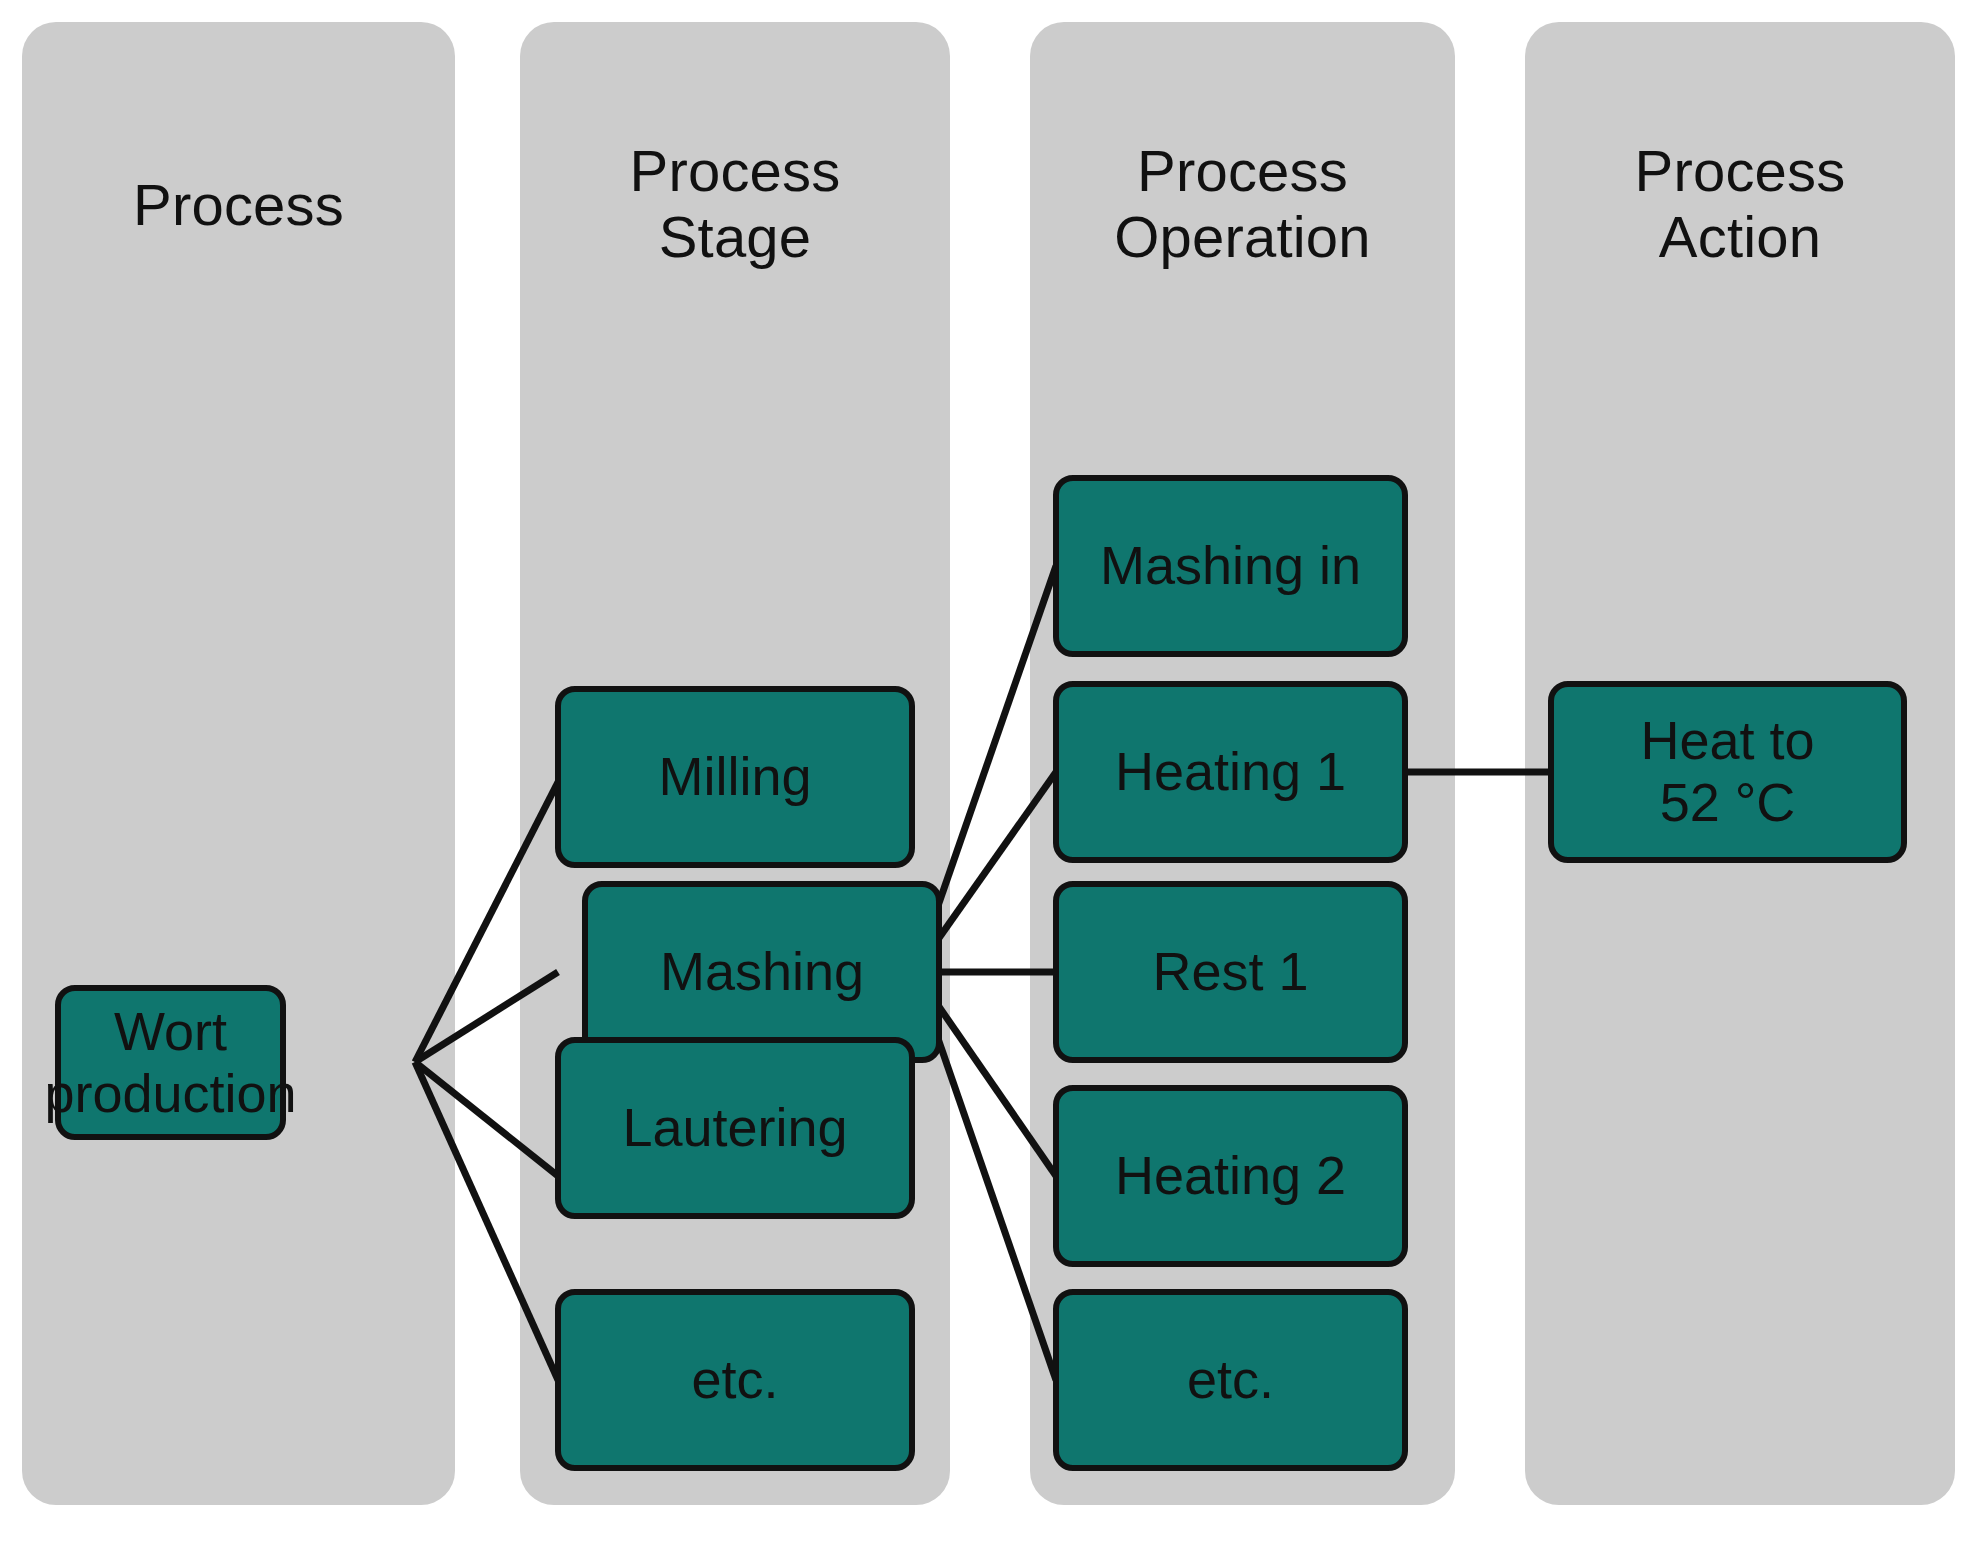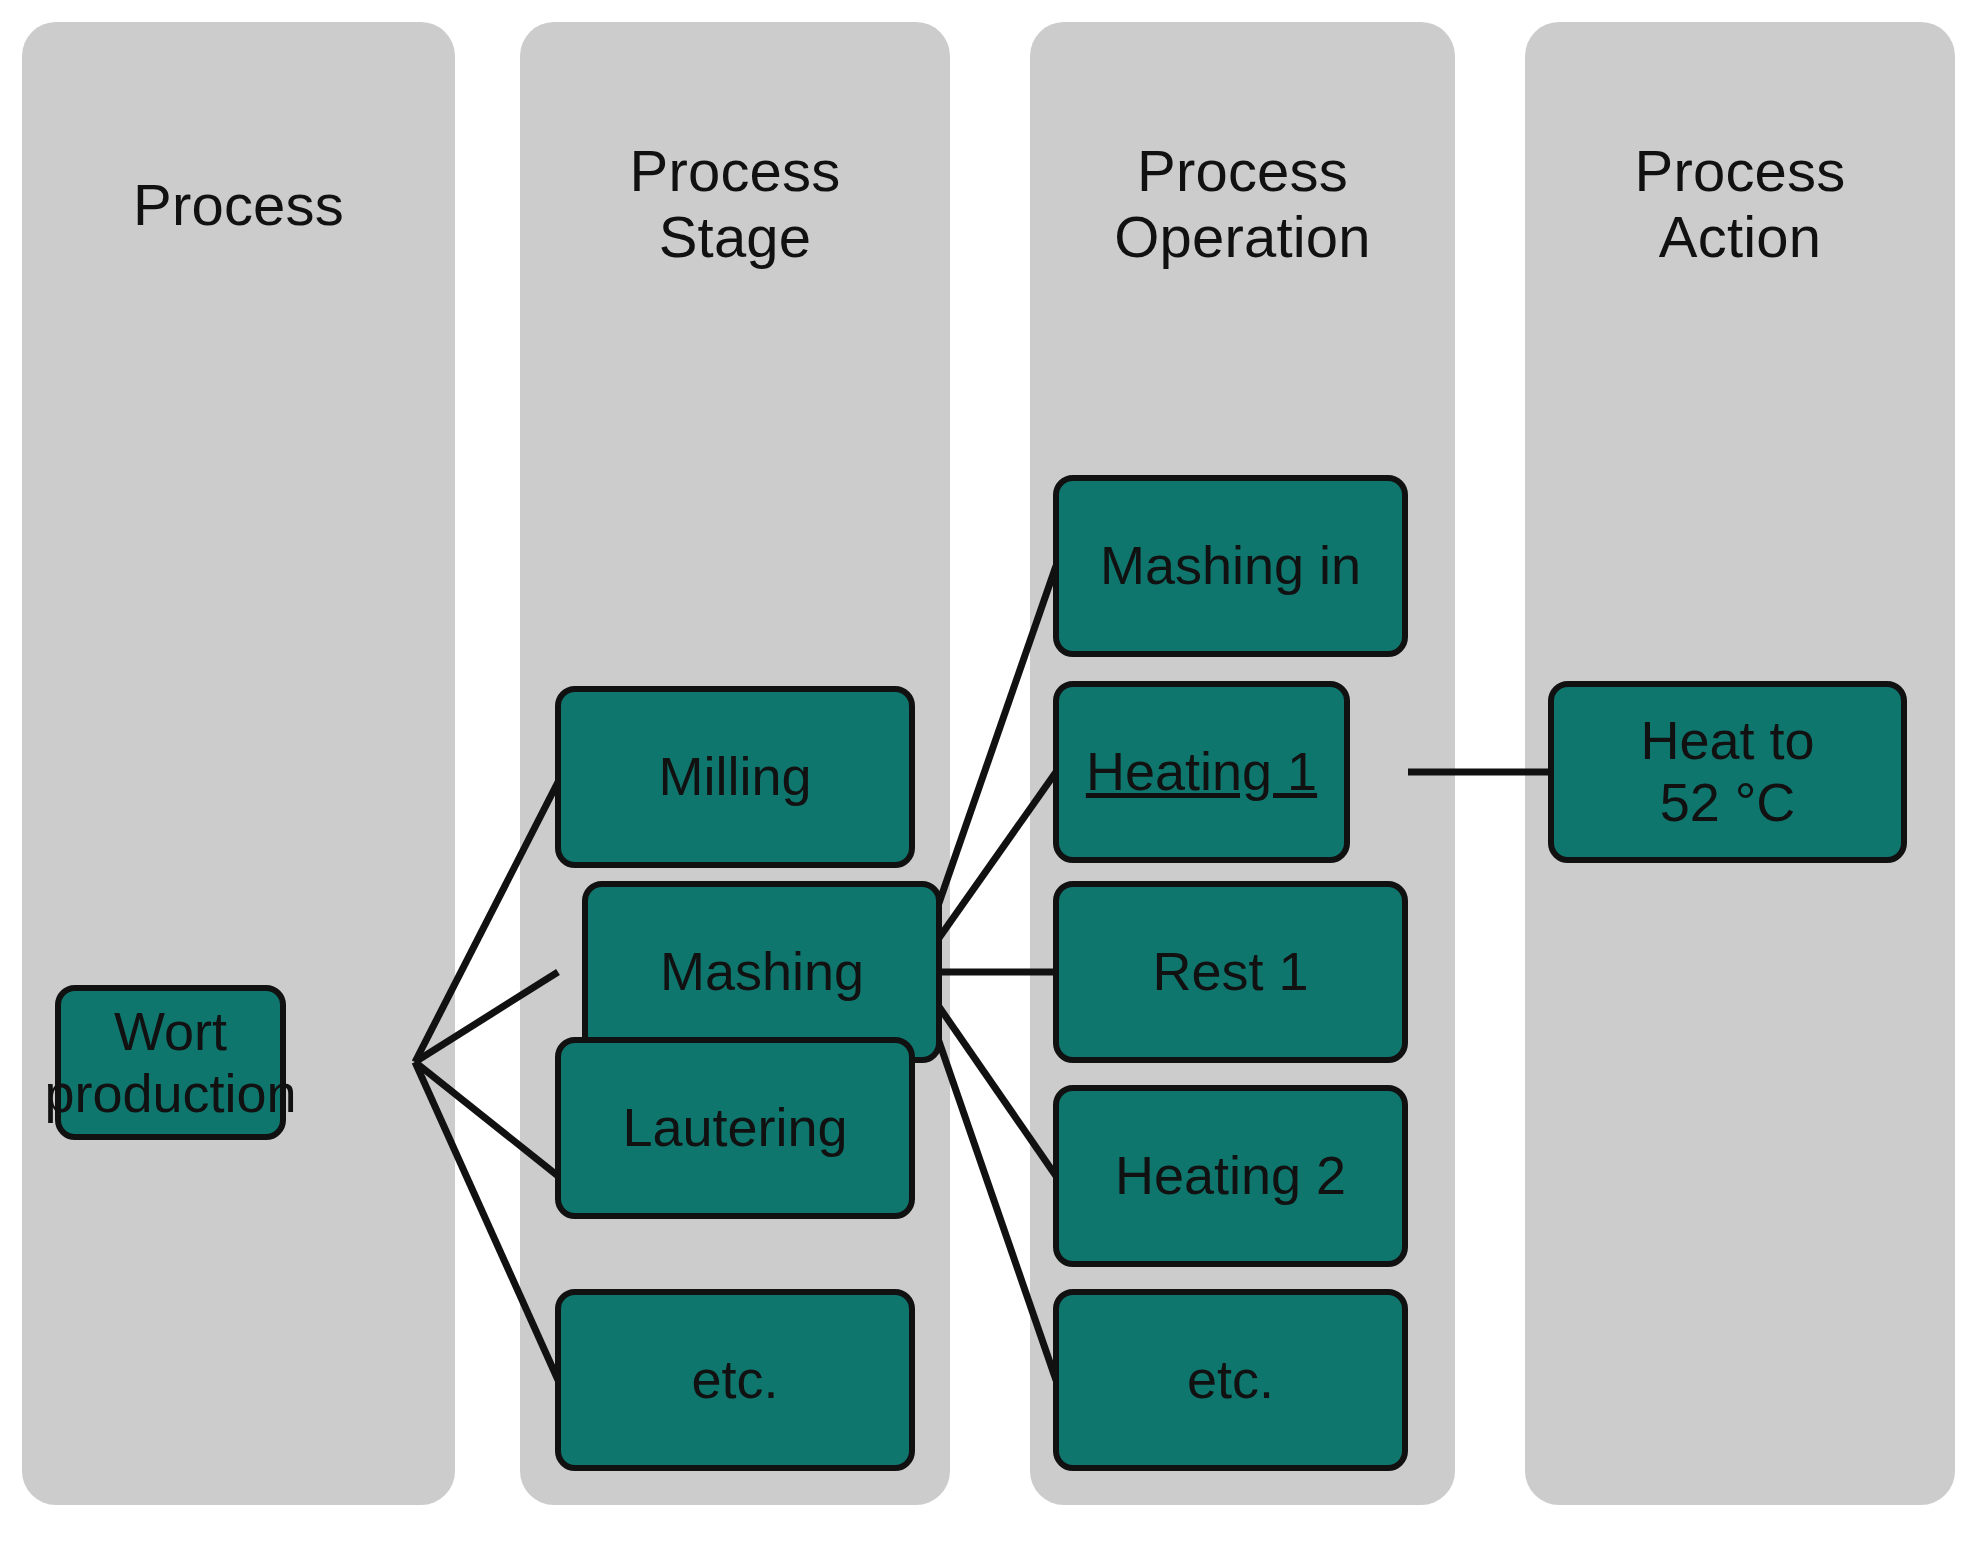--- a/index.html
+++ b/index.html
@@ -96,21 +96,21 @@
 
   <div class="node" style="left:55px;top:985px;width:231px;height:155px;">Wort
 production</div>
 
   <div class="node" style="left:555px;top:686px;width:360px;height:182px;">Milling</div>
   <div class="node" style="left:582px;top:881px;width:360px;height:182px;">Mashing</div>
   <div class="node" style="left:555px;top:1037px;width:360px;height:182px;">Lautering</div>
   <div class="node" style="left:555px;top:1289px;width:360px;height:182px;">etc.</div>
 
   <div class="node" style="left:1053px;top:475px;width:355px;height:182px;">Mashing in</div>
-  <div class="node" style="left:1053px;top:681px;width:297px;height:182px;text-decoration:underline;">Heating 1</div>
+  <div class="node" style="left:1053px;top:681px;width:355px;height:182px;">Heating 1</div>
   <div class="node" style="left:1053px;top:881px;width:355px;height:182px;">Rest 1</div>
   <div class="node" style="left:1053px;top:1085px;width:355px;height:182px;">Heating 2</div>
   <div class="node" style="left:1053px;top:1289px;width:355px;height:182px;">etc.</div>
 
   <div class="node" style="left:1548px;top:681px;width:359px;height:182px;">Heat to
 52 °C</div>
 
 </div>
 
 </body></html>

